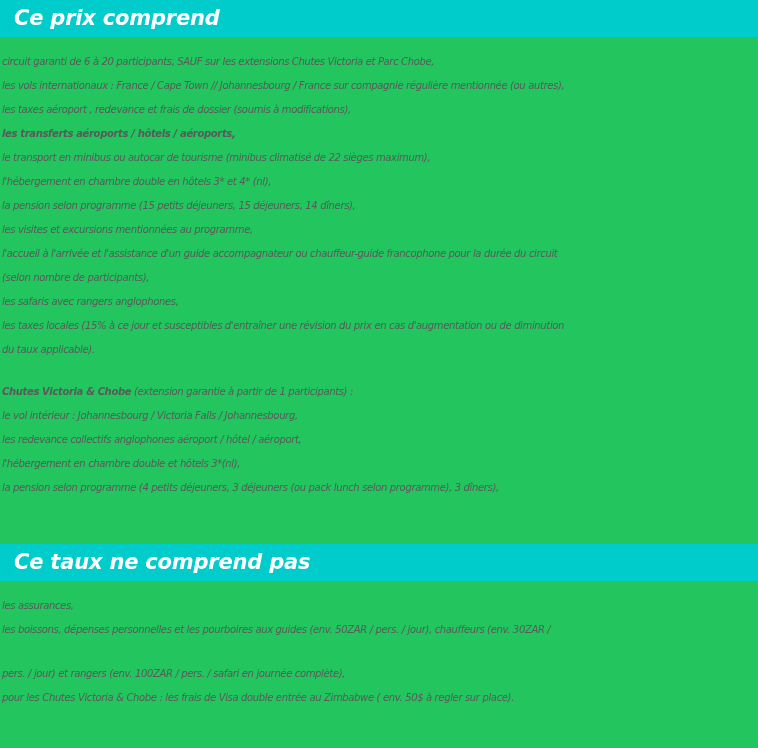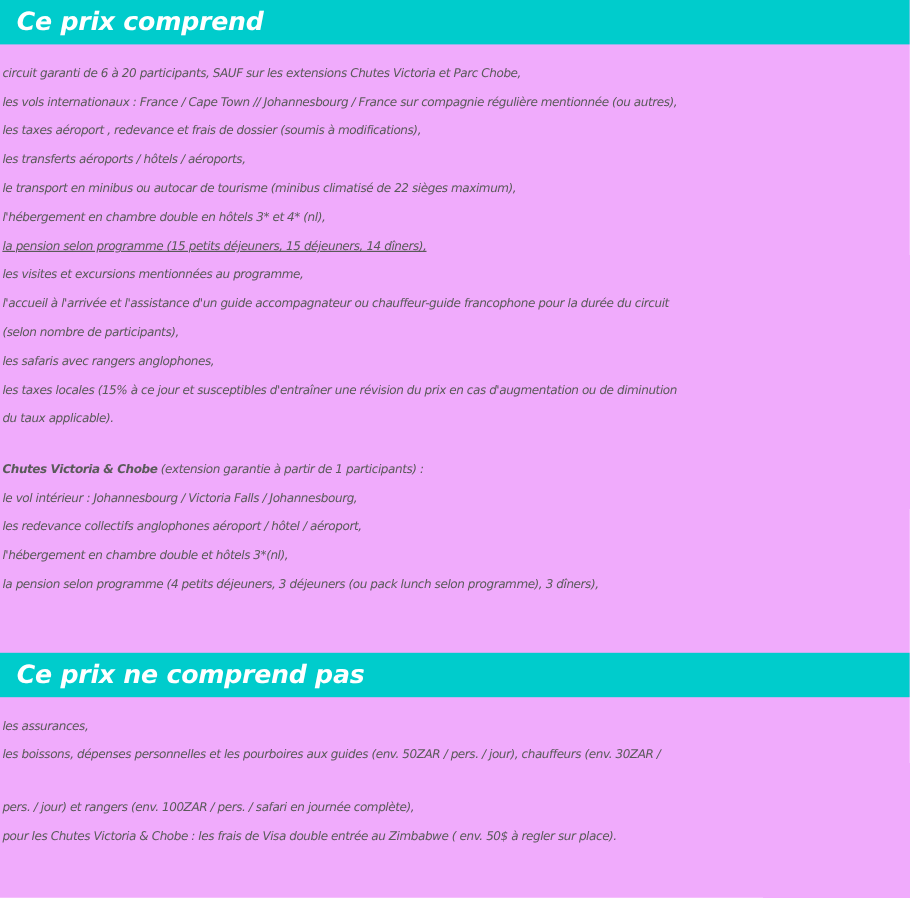--- a/index.html
+++ b/index.html
@@ -11,21 +11,21 @@
     width: 758px;
     height: 748px;
     background: #ffffff;
     font-family: "DejaVu Sans", "Liberation Sans", sans-serif;
     overflow: hidden;
   }
   .page {
     position: relative;
     width: 758px;
     height: 748px;
-    background: #f0abfc;
+    background: #22c55e;
   }
 
   
   .section-bar {
     width: 758px;
     background: #00CCCC;
     box-sizing: border-box;
     display: flex;
     align-items: center;
     overflow: hidden;
@@ -75,44 +75,44 @@
 <div class="page">
 
   <div class="section-bar" id="bar-1" style="background: rgb(0, 204, 204);">
     <span class="bar-title" style="color: rgb(255, 255, 255);">Ce prix comprend</span>
   </div>
 
   <div class="body-block" id="block-1">
     <div class="text-line" style="color: rgb(90, 90, 90);">circuit garanti de 6 à 20 participants, SAUF sur les extensions Chutes Victoria et Parc Chobe,</div>
     <div class="text-line" style="color: rgb(90, 90, 90);">les vols internationaux : France / Cape Town // Johannesbourg  / France sur compagnie régulière mentionnée (ou autres),</div>
     <div class="text-line" style="color: rgb(90, 90, 90);">les taxes aéroport , redevance et frais de dossier (soumis à modifications),</div>
-    <div class="text-line" style="color: rgb(90, 90, 90);">les transferts aéroports / hôtels / aéroports,</div>
+    <div class="text-line" style="color: rgb(90, 90, 90); font-weight: bold;">les transferts aéroports / hôtels / aéroports,</div>
     <div class="text-line" style="color: rgb(90, 90, 90);">le transport en minibus ou autocar de tourisme (minibus climatisé de 22 sièges maximum),</div>
     <div class="text-line" style="color: rgb(90, 90, 90);">l'hébergement en chambre double en hôtels 3* et 4* (nl),</div>
-    <div class="text-line" style="color: rgb(90, 90, 90); text-decoration: underline;">la pension selon programme  (15 petits déjeuners, 15 déjeuners, 14 dîners),</div>
+    <div class="text-line" style="color: rgb(90, 90, 90);">la pension selon programme  (15 petits déjeuners, 15 déjeuners, 14 dîners),</div>
     <div class="text-line" style="color: rgb(90, 90, 90);">les visites et excursions mentionnées au programme,</div>
     <div class="text-line" style="color: rgb(90, 90, 90);">l'accueil à l'arrivée et l'assistance d'un guide accompagnateur ou chauffeur-guide francophone pour la durée du circuit</div>
     <div class="text-line" style="color: rgb(90, 90, 90);">(selon nombre de participants),</div>
     <div class="text-line" style="color: rgb(90, 90, 90);">les safaris  avec rangers anglophones,</div>
     <div class="text-line" style="color: rgb(90, 90, 90);">les taxes locales (15% à ce jour et susceptibles d'entraîner une révision du prix en cas d'augmentation ou de diminution</div>
     <div class="text-line" style="color: rgb(90, 90, 90);">du taux applicable).</div>
   </div>
 
   <div class="body-block" id="block-2">
     <div class="text-line bold-lead" style="color: rgb(90, 90, 90);"><b>Chutes Victoria &amp; Chobe</b><span> (extension garantie à partir de 1 participants) :</span></div>
     <div class="text-line" style="color: rgb(90, 90, 90);">le vol intérieur : Johannesbourg / Victoria Falls / Johannesbourg,</div>
     <div class="text-line" style="color: rgb(90, 90, 90);">les redevance collectifs anglophones  aéroport / hôtel / aéroport,</div>
     <div class="text-line" style="color: rgb(90, 90, 90);">l'hébergement en chambre double et hôtels 3*(nl),</div>
     <div class="text-line" style="color: rgb(90, 90, 90);">la pension selon programme (4 petits déjeuners, 3 déjeuners (ou pack lunch selon programme), 3 dîners),</div>
   </div>
 
   <div class="gap-before-bar2"></div>
 
   <div class="section-bar" id="bar-2" style="background: rgb(0, 204, 204);">
-    <span class="bar-title" style="color: rgb(255, 255, 255);">Ce prix ne comprend pas</span>
+    <span class="bar-title" style="color: rgb(255, 255, 255);">Ce taux ne comprend pas</span>
   </div>
 
   <div class="body-block" id="block-3">
     <div class="text-line" style="color: rgb(90, 90, 90);">les assurances,</div>
     <div class="text-line" style="color: rgb(90, 90, 90);">les boissons, dépenses personnelles et les pourboires aux guides (env. 50ZAR / pers. / jour), chauffeurs (env. 30ZAR /</div>
     <div class="text-line" style="color: rgb(90, 90, 90); margin-top: 20px;">pers. / jour) et rangers (env. 100ZAR / pers. / safari en journée complète),</div>
     <div class="text-line" style="color: rgb(90, 90, 90);">pour les Chutes Victoria &amp; Chobe : les frais de Visa double entrée  au Zimbabwe ( env. 50$ à regler sur place).</div>
   </div>
 
 </div>

